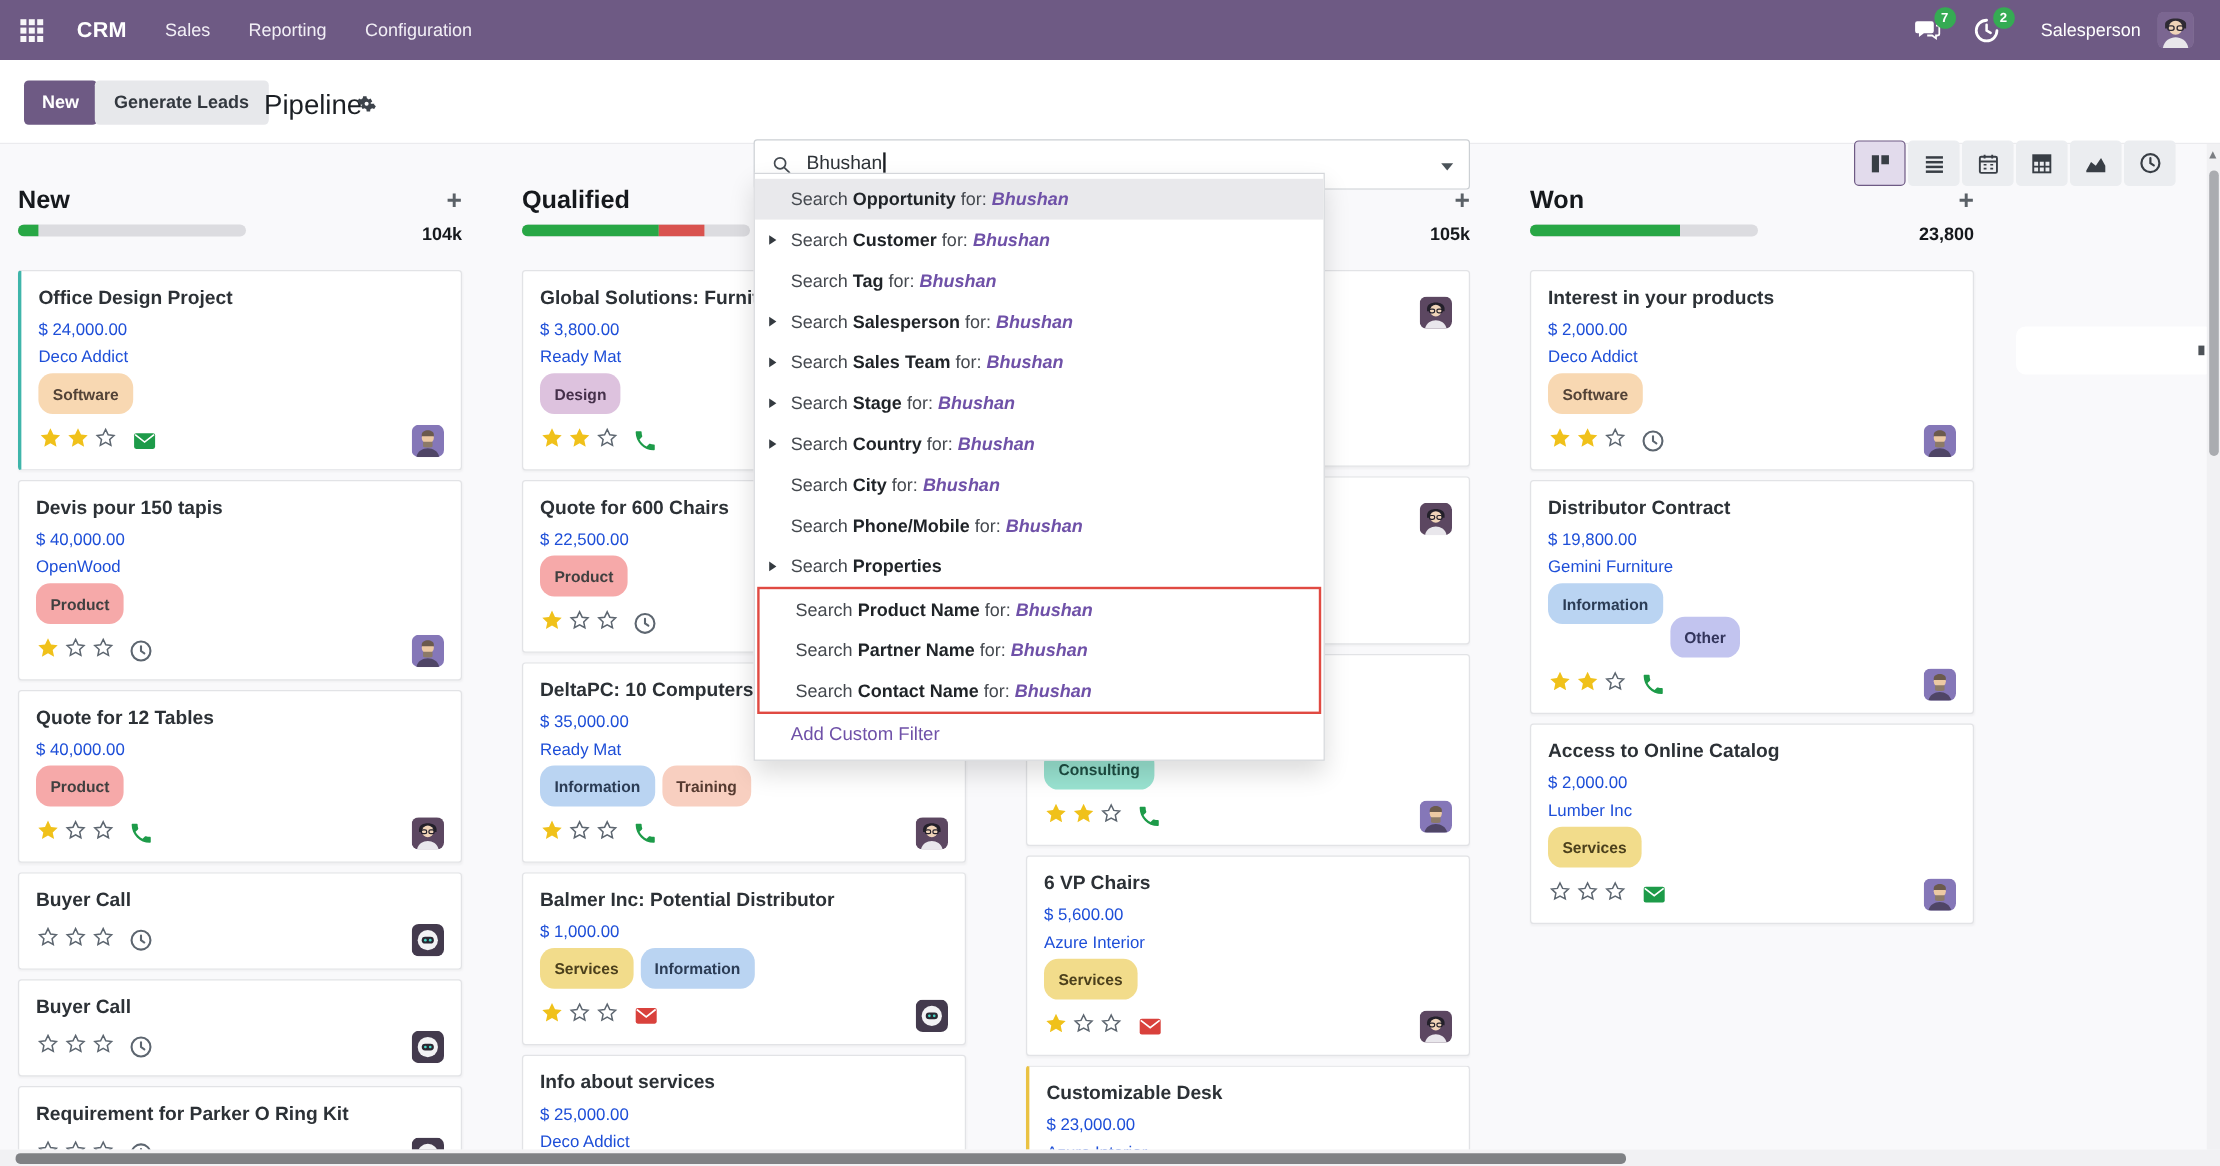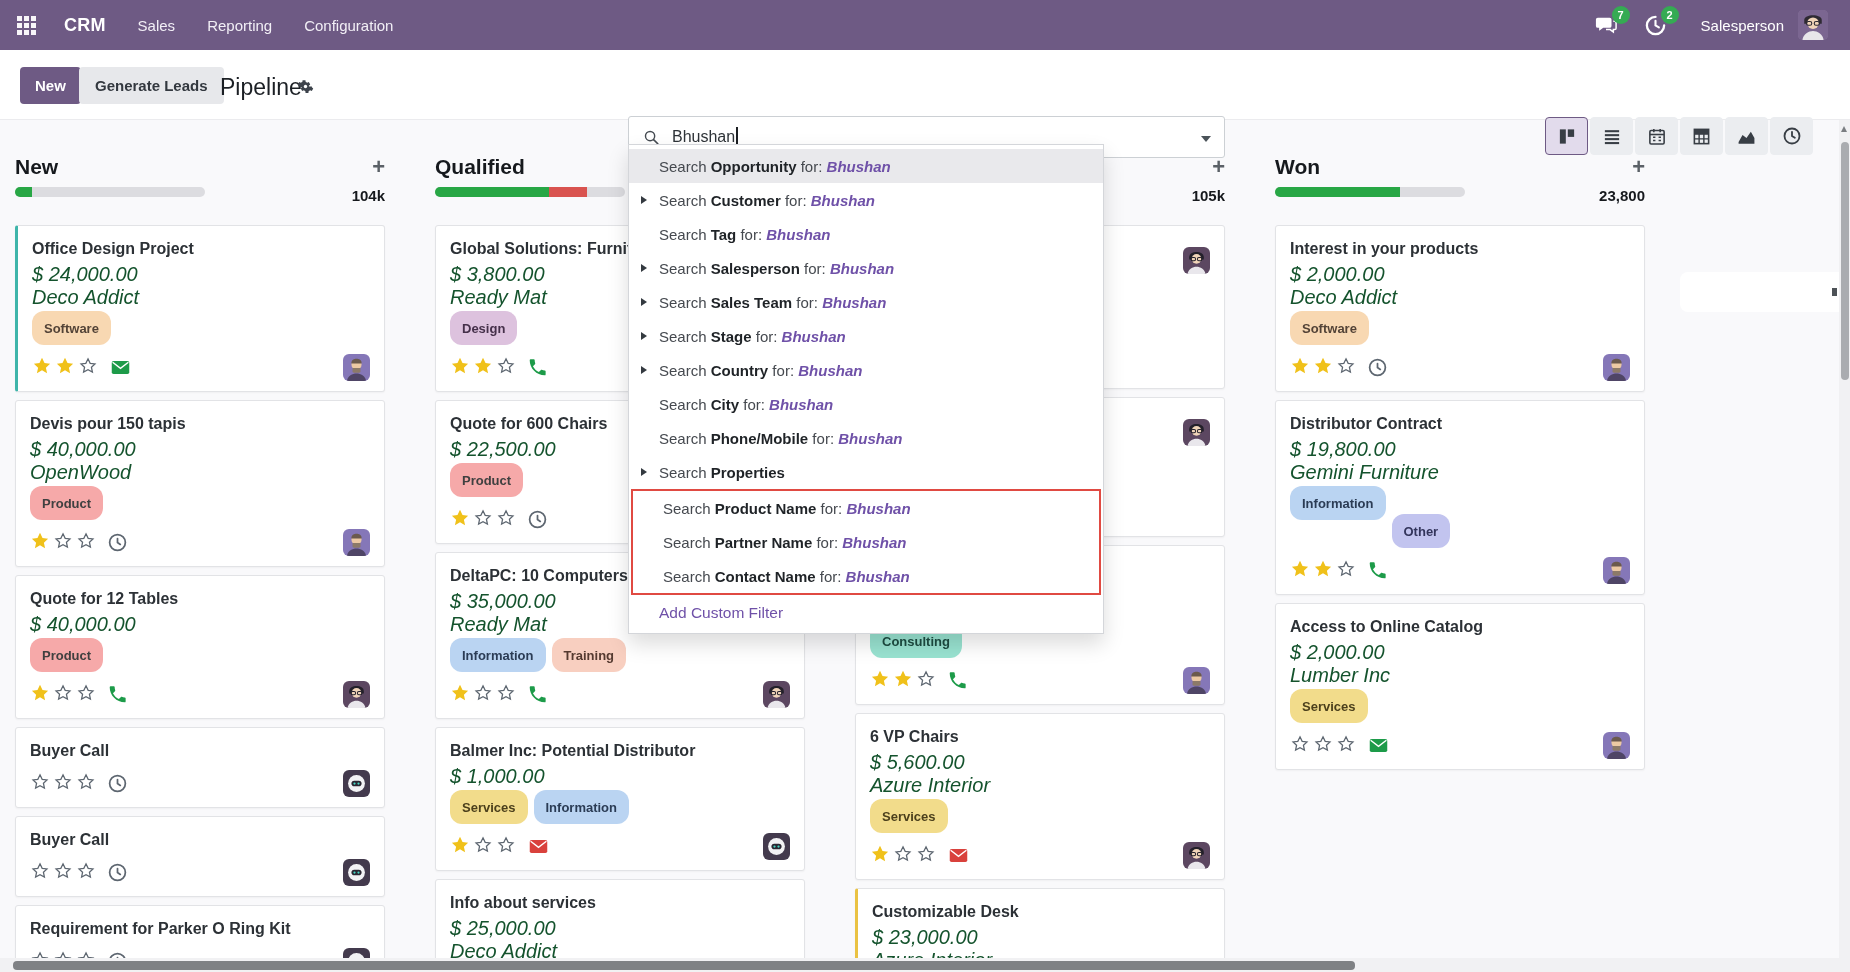--- a/index.html
+++ b/index.html
@@ -67,21 +67,21 @@
   .col-count { margin-left:auto; font-size:15px; font-weight:700; color:#16191d; }
   .cards { margin-top:20px; }
 
   .card { position:relative; background:#fff; border:1px solid #e2e3e6; border-radius:3px;
           box-shadow:0 1px 2px rgba(0,0,0,.04); padding:12px 14px 10px; margin-bottom:8px;
           cursor:pointer; }
   .card.acc-teal { border-left:3px solid #3fb5aa; }
   .card.acc-yellow { border-left:3px solid #eac243; }
   .card-title { font-size:16px; font-weight:700; color:#2c3136; line-height:21px;
                 margin-bottom:6px; white-space:nowrap; overflow:hidden; }
-  .card-line { font-size:20px; color:#14532d; line-height:19px; margin-bottom:4px;font-style:italic; }
+  .card-line { font-size:14px; color:#1d4ed8; line-height:19px; margin-bottom:4px; }
   .tagrow { display:flex; gap:6px; margin:2px 0 0; flex-wrap:nowrap; }
   .tag { height:34px; padding:0 12px; border-radius:12px; font-size:13px; font-weight:700;
          display:flex; align-items:center; white-space:nowrap; }
   .tg-orange { background:#f8d8b2; color:#534337; }
   .tg-red    { background:#f6a9a9; color:#404040; }
   .tg-lav    { background:#ddc2de; color:#45304a; }
   .tg-blue   { background:#bad4f2; color:#2b3c55; }
   .tg-peach  { background:#f8cfc0; color:#553a30; }
   .tg-yellow { background:#f2dc8b; color:#4c401c; }
   .tg-teal   { background:#99e3d1; color:#1d4d42; }

